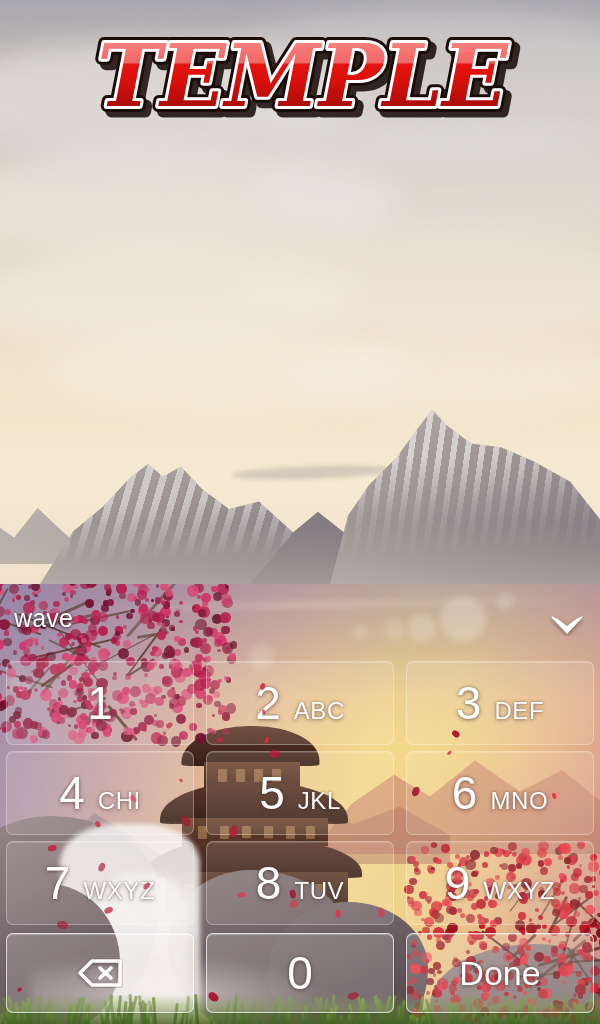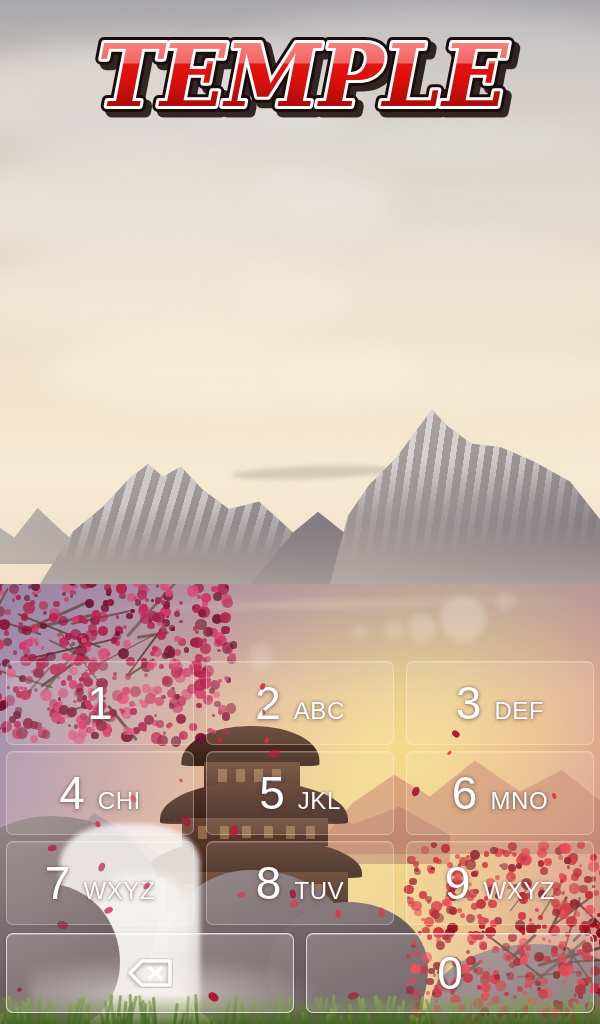--- a/index.html
+++ b/index.html
@@ -1461,20 +1461,28 @@
       <div class="petal" style="position: absolute; left: 227.541px; top: 242.662px; width: 11.7051px; height: 8.1936px; background: rgb(196, 22, 58); opacity: 0.75; transform: rotate(105.951deg); z-index: 3;"></div>
       <div class="petal" style="position: absolute; left: 573.02px; top: 409.575px; width: 4.13868px; height: 2.89708px; background: rgb(196, 22, 58); opacity: 0.56; transform: rotate(119.873deg); z-index: 3;"></div>
       <div class="petal" style="position: absolute; left: 179.609px; top: 233.34px; width: 11.6093px; height: 8.12648px; background: rgb(169, 16, 46); opacity: 0.66; transform: rotate(52.1273deg); z-index: 3;"></div>
       <div class="petal" style="position: absolute; left: 447.31px; top: 167.29px; width: 4.78354px; height: 3.34848px; background: rgb(216, 30, 60); opacity: 0.76; transform: rotate(142.715deg); z-index: 3;"></div>
       <div class="petal" style="position: absolute; left: 376.121px; top: 324.758px; width: 10.3282px; height: 7.22973px; background: rgb(238, 42, 70); opacity: 0.55; transform: rotate(91.6366deg); z-index: 3;"></div>
       <div class="petal" style="position: absolute; left: 166.044px; top: 139.079px; width: 6.90988px; height: 4.83691px; background: rgb(196, 22, 58); opacity: 0.64; transform: rotate(138.891deg); z-index: 3;"></div>
       <div class="petal" style="position: absolute; left: 17.0782px; top: 403.584px; width: 5.19527px; height: 3.63669px; background: rgb(169, 16, 46); opacity: 0.73; transform: rotate(164.479deg); z-index: 3;"></div>
       <div class="petal" style="position: absolute; left: 129.223px; top: 211.609px; width: 7.85103px; height: 5.49572px; background: rgb(238, 42, 70); opacity: 0.51; transform: rotate(48.4005deg); z-index: 3;"></div>
       <div class="lp-veil"></div>
 
+    <div class="kp-header">
+      <div class="wave-label">wave</div>
+      <div class="chevron-btn">
+        <svg width="34" height="22" viewBox="0 0 34 22">
+          <path d="M2 3 L17 19 L32 3 L26.5 5.5 L17 13 L7.5 5.5 Z" fill="#ffffff" stroke="#ffffff" stroke-width="1.2" stroke-linejoin="round" style="filter:drop-shadow(0 2px 2px rgba(60,40,50,.55));"></path>
+        </svg>
+      </div>
+    </div>
 
     <div class="keys">
 
       <div class="krow r1">
         <div class="key no-letters">
           <div class="key-inner">
             <span class="digit">1</span>
 
           </div>
         </div>
@@ -1539,17 +1547,20 @@
           <svg class="bksp-icon" viewBox="0 0 46 30">
             <path d="M15 3 L43 3 L43 27 L15 27 L3 15 Z" fill="none" stroke="#ffffff" stroke-width="3.4" stroke-linejoin="round" style="filter:drop-shadow(0 1px 2px rgba(60,40,40,.5));"></path>
             <path d="M23 10 L34 20 M34 10 L23 20" stroke="#ffffff" stroke-width="3.6" stroke-linecap="round"></path>
           </svg>
         </div>
         <div class="key no-letters">
           <div class="key-inner">
             <span class="digit">0</span>
           </div>
         </div>
+        <div class="key no-letters">
+          <span class="done-label">Done</span>
+        </div>
       </div>
 
     </div>
   </div>
 </div>
 
 </body></html>

